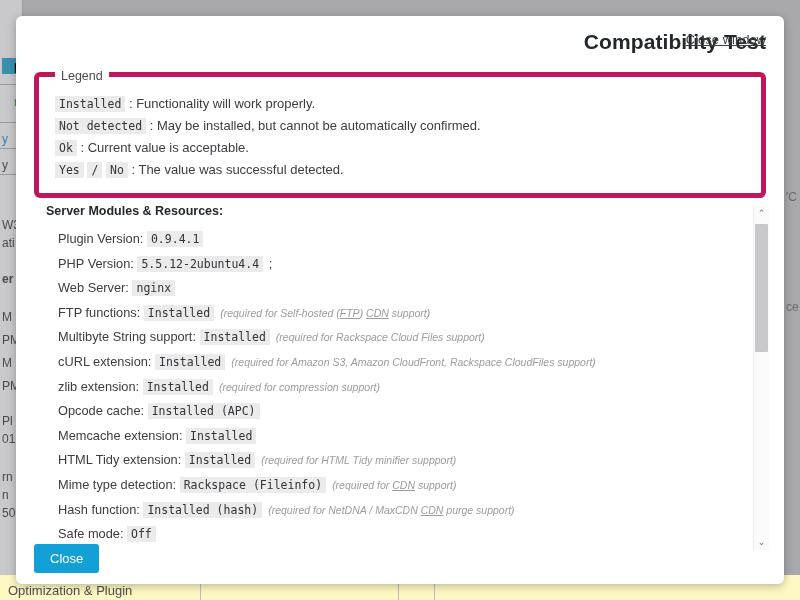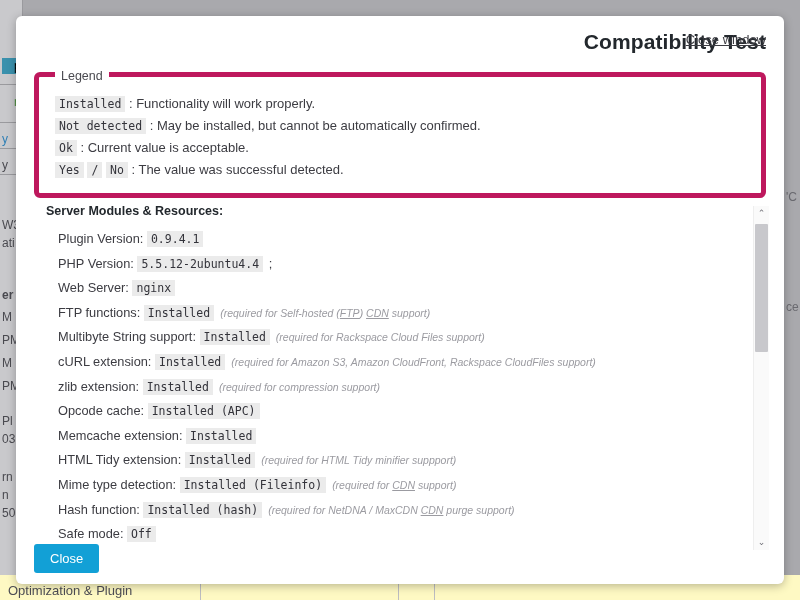--- a/index.html
+++ b/index.html
@@ -241,27 +241,27 @@
 
 <div id="backdrop">
   <div class="bg-left-col"></div>
   <div id="bg-left-frags">
       <div class="bg-frag teal-box" style="left: 2px; top: 58px;">pg</div>
       <div class="bg-frag green" style="left: 2px; top: 95px; margin-left: 12px;">na</div>
       <div class="bg-frag blue" style="left: 2px; top: 132px;">y</div>
       <div class="bg-frag" style="left: 2px; top: 158px;">y</div>
       <div class="bg-frag" style="left: 2px; top: 218px;">W3</div>
       <div class="bg-frag" style="left: 2px; top: 236px;">ati</div>
-      <div class="bg-frag" style="left: 2px; top: 288px; font-weight: bold;">er</div>
+      <div class="bg-frag" style="left: 2px; top: 272px; font-weight: bold;">er</div>
       <div class="bg-frag" style="left: 2px; top: 310px;">M</div>
       <div class="bg-frag" style="left: 2px; top: 333px;">PM</div>
       <div class="bg-frag" style="left: 2px; top: 356px;">M</div>
       <div class="bg-frag" style="left: 2px; top: 379px;">PM</div>
       <div class="bg-frag" style="left: 2px; top: 414px;">Pl</div>
-      <div class="bg-frag" style="left: 2px; top: 432px;">03</div>
+      <div class="bg-frag" style="left: 2px; top: 432px;">01</div>
       <div class="bg-frag" style="left: 2px; top: 470px;">rn</div>
       <div class="bg-frag" style="left: 2px; top: 488px;">n</div>
       <div class="bg-frag" style="left: 2px; top: 506px;">50</div>
     </div>
   <div id="bg-right-frags">
       <div class="bg-right-frag" style="left: 786px; top: 190px;">'C</div>
       <div class="bg-right-frag" style="left: 786px; top: 300px;">ce</div>
     </div>
 
   <div class="bg-hr" style="top:84px;"></div>
@@ -301,21 +301,21 @@
         <div class="res-row"><span class="res-label">Plugin Version: </span><code class="chip">0.9.4.1</code></div>
         <div class="res-row"><span class="res-label">PHP Version: </span><code class="chip">5.5.12-2ubuntu4.4</code><span class="semi"> ;</span></div>
         <div class="res-row"><span class="res-label">Web Server: </span><code class="chip">nginx</code></div>
         <div class="res-row"><span class="res-label">FTP functions: </span><code class="chip">Installed</code><span class="res-hint">(required for Self-hosted (<u>FTP</u>) <u>CDN</u> support)</span></div>
         <div class="res-row"><span class="res-label">Multibyte String support: </span><code class="chip">Installed</code><span class="res-hint">(required for Rackspace Cloud Files support)</span></div>
         <div class="res-row"><span class="res-label">cURL extension: </span><code class="chip">Installed</code><span class="res-hint">(required for Amazon S3, Amazon CloudFront, Rackspace CloudFiles support)</span></div>
         <div class="res-row"><span class="res-label">zlib extension: </span><code class="chip">Installed</code><span class="res-hint">(required for compression support)</span></div>
         <div class="res-row"><span class="res-label">Opcode cache: </span><code class="chip">Installed (APC)</code></div>
         <div class="res-row"><span class="res-label">Memcache extension: </span><code class="chip">Installed</code></div>
         <div class="res-row"><span class="res-label">HTML Tidy extension: </span><code class="chip">Installed</code><span class="res-hint">(required for HTML Tidy minifier suppport)</span></div>
-        <div class="res-row"><span class="res-label">Mime type detection: </span><code class="chip">Installed (Fileinfo)</code><span class="res-hint">(required for <u>CDN</u> support)</span></div>
+        <div class="res-row"><span class="res-label">Mime type detection: </span><code class="chip">Rackspace (Fileinfo)</code><span class="res-hint">(required for <u>CDN</u> support)</span></div>
         <div class="res-row"><span class="res-label">Hash function: </span><code class="chip">Installed (hash)</code><span class="res-hint">(required for NetDNA / MaxCDN <u>CDN</u> purge support)</span></div>
         <div class="res-row"><span class="res-label">Safe mode: </span><code class="chip">Off</code></div>
       </div>
   </div>
 
   <div class="sbar">
     <div class="sbar-arrow up">⌃</div>
     <div class="sbar-thumb"></div>
     <div class="sbar-arrow down">⌄</div>
   </div>

